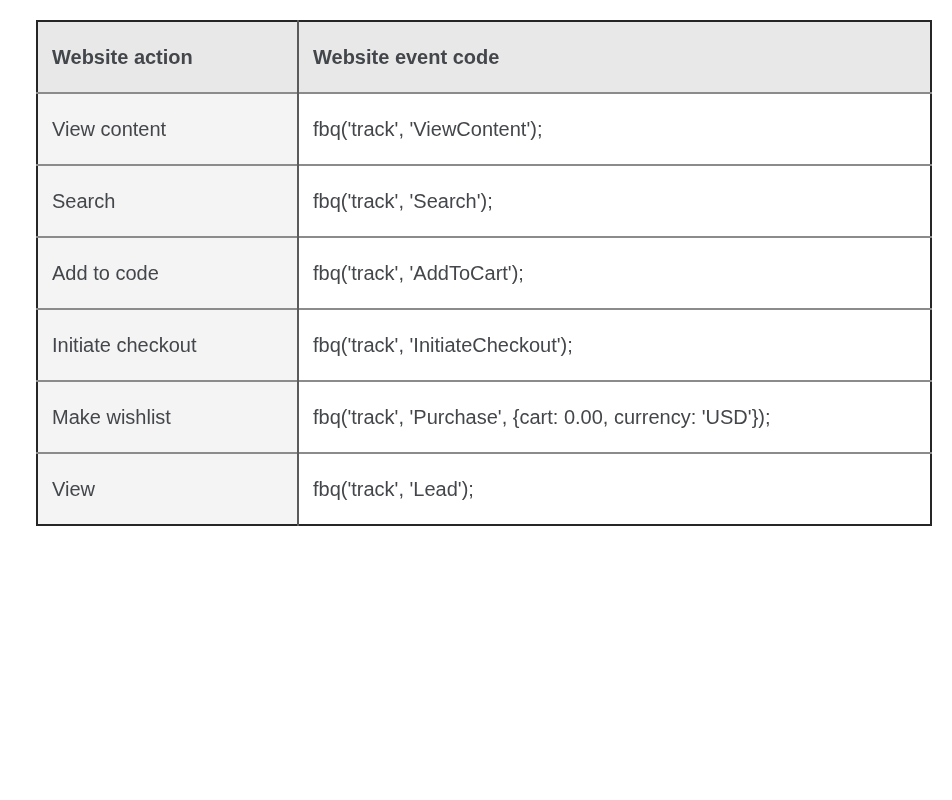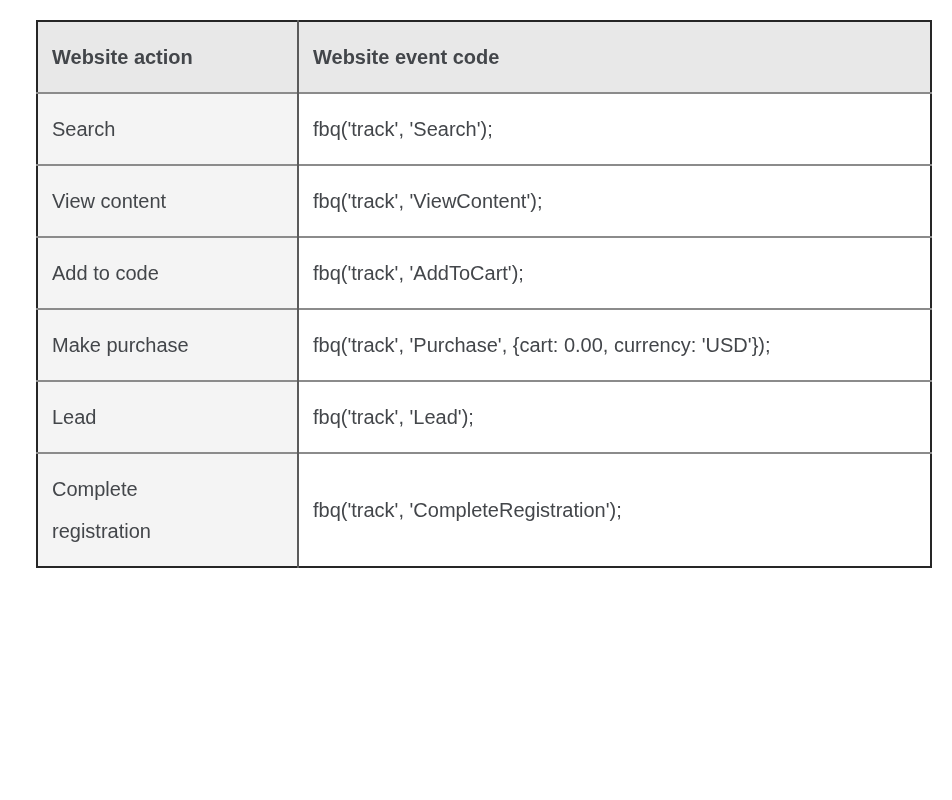--- a/index.html
+++ b/index.html
@@ -73,47 +73,46 @@
       <col class="code-col">
     </colgroup>
     <thead>
       <tr>
         <th>Website action</th>
         <th>Website event code</th>
       </tr>
     </thead>
     <tbody>
   <tr>
-    <td class="action">Search</td>
-    <td class="code">fbq('track', 'Search');</td>
+    <td class="action">View content</td>
+    <td class="code">fbq('track', 'ViewContent');</td>
   </tr>
 
   <tr>
-    <td class="action">View content</td>
-    <td class="code">fbq('track', 'ViewContent');</td>
+    <td class="action">Search</td>
+    <td class="code">fbq('track', 'Search');</td>
   </tr>
 
   <tr>
     <td class="action">Add to code</td>
     <td class="code">fbq('track', 'AddToCart');</td>
   </tr>
 
 
+  <tr>
+    <td class="action">Initiate checkout</td>
+    <td class="code">fbq('track', 'InitiateCheckout');</td>
+  </tr>
 
 
   <tr>
-    <td class="action">Make purchase</td>
+    <td class="action">Make wishlist</td>
     <td class="code">fbq('track', 'Purchase', {cart: 0.00, currency: 'USD'});</td>
   </tr>
 
   <tr>
-    <td class="action">Lead</td>
+    <td class="action">View</td>
     <td class="code">fbq('track', 'Lead');</td>
   </tr>
 
-  <tr>
-    <td class="action">Complete
-registration</td>
-    <td class="code">fbq('track', 'CompleteRegistration');</td>
-  </tr>
 </tbody>
   </table>
 </div>
 
 </body></html>

